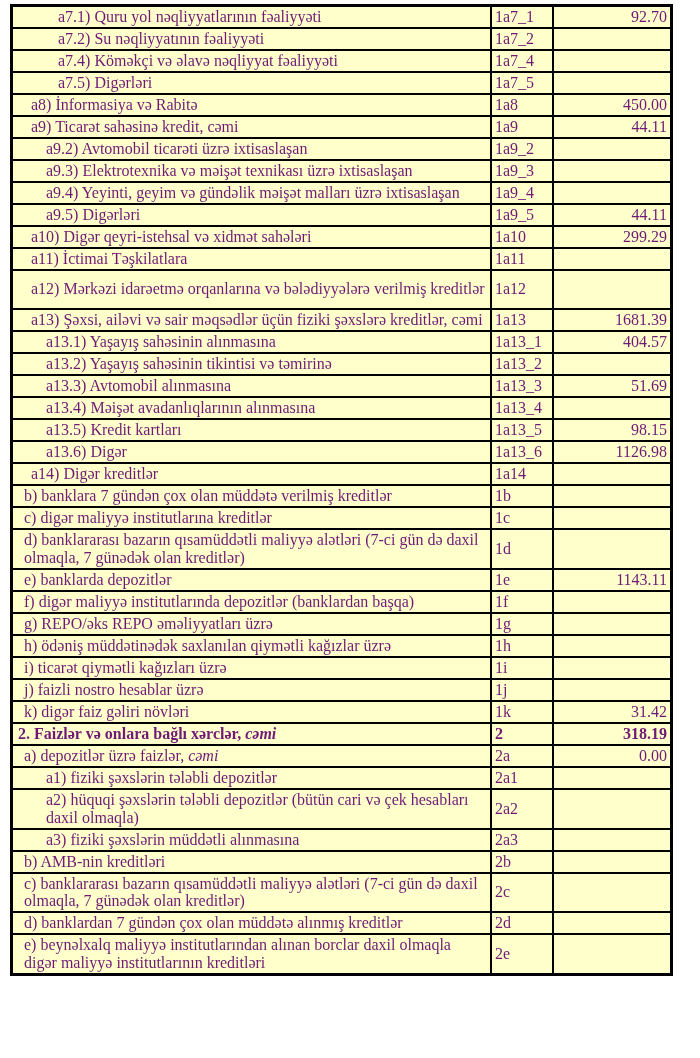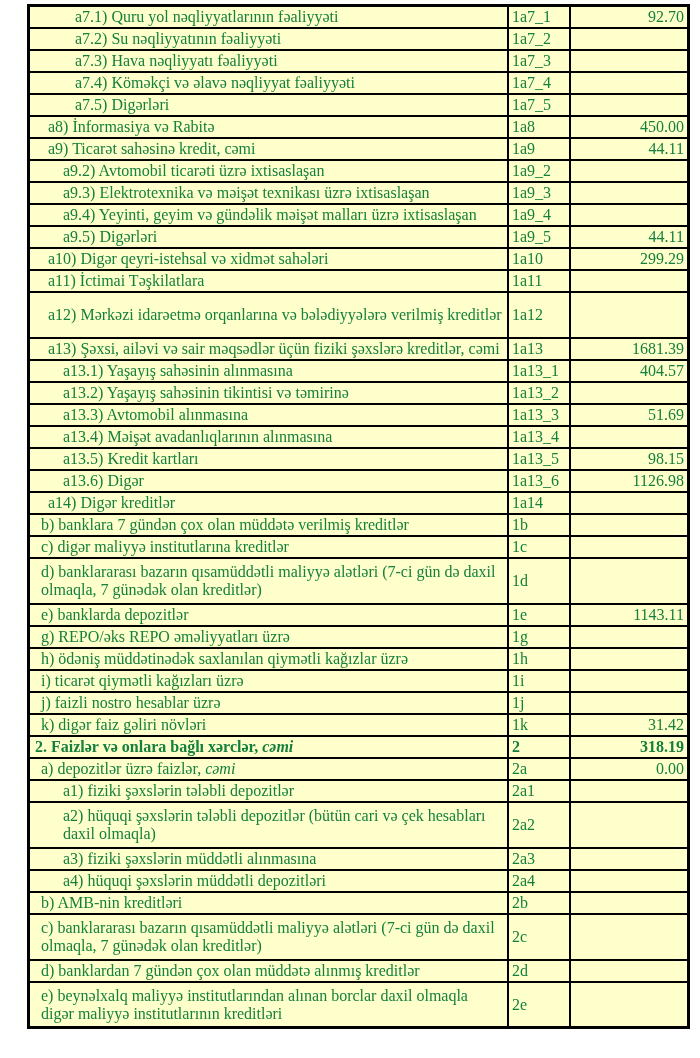--- a/index.html
+++ b/index.html
@@ -8,40 +8,40 @@
     background: #ffffff;
   }
   body {
     width: 700px;
     height: 1058px;
     overflow: hidden;
     position: relative;
   }
   table.report {
     position: absolute;
-    left: 27px;
+    left: 10px;
     top: 4px;
     width: 663px;
     border-collapse: collapse;
     table-layout: fixed;
     font-family: "Liberation Serif", "DejaVu Serif", serif;
     font-size: 16px;
-    color: #15803d;
+    color: #701a75;
     border: 3px solid #000000;
   }
   table.report td {
     border: 2px solid #000000;
     background: #FFFFCC;
     padding: 1px 3px;
     vertical-align: middle;
     line-height: 1.12;
     overflow: hidden;
   }
   tr.std { height: 22px; }
-  tr.tall { height: 46px; }
+  tr.tall { height: 39px; }
   tr.bold td { font-weight: bold; }
   td.label-cell { text-align: left; }
   td.label-cell.ind0 { padding-left: 5px; margin-left: 48px; }
   td.label-cell.ind1 { padding-left: 11px; }
   td.label-cell.ind2 { padding-left: 18px; margin-top: 14px; }
   td.label-cell.ind3 { padding-left: 33px; }
   td.label-cell.ind4 { padding-left: 45px; }
   td.code-cell {
     width: 54px;
     text-align: left;
@@ -66,25 +66,20 @@
         <td class="label-cell ind4"><span>a7.1) Quru yol nəqliyyatlarının fəaliyyəti</span></td>
         <td class="code-cell">1a7_1</td>
         <td class="value-cell">92.70</td>
       </tr>
       <tr class="std">
         <td class="label-cell ind4"><span>a7.2) Su nəqliyyatının fəaliyyəti</span></td>
         <td class="code-cell">1a7_2</td>
         <td class="value-cell"></td>
       </tr>
       <tr class="std">
-        <td class="label-cell ind4"><span>a7.3) Hava nəqliyyatı fəaliyyəti</span></td>
-        <td class="code-cell">1a7_3</td>
-        <td class="value-cell"></td>
-      </tr>
-      <tr class="std">
         <td class="label-cell ind4"><span>a7.4) Köməkçi və əlavə nəqliyyat fəaliyyəti</span></td>
         <td class="code-cell">1a7_4</td>
         <td class="value-cell"></td>
       </tr>
       <tr class="std">
         <td class="label-cell ind4"><span>a7.5) Digərləri</span></td>
         <td class="code-cell">1a7_5</td>
         <td class="value-cell"></td>
       </tr>
       <tr class="std">
@@ -184,20 +179,25 @@
       </tr>
       <tr class="tall">
         <td class="label-cell ind1"><span>d) banklararası bazarın qısamüddətli maliyyə alətləri (7-ci gün də daxil olmaqla, 7 günədək olan kreditlər)</span></td>
         <td class="code-cell">1d</td>
         <td class="value-cell"></td>
       </tr>
       <tr class="std">
         <td class="label-cell ind1"><span>e) banklarda depozitlər</span></td>
         <td class="code-cell">1e</td>
         <td class="value-cell">1143.11</td>
+      </tr>
+      <tr class="std">
+        <td class="label-cell ind1"><span>f) digər maliyyə institutlarında depozitlər (banklardan başqa)</span></td>
+        <td class="code-cell">1f</td>
+        <td class="value-cell"></td>
       </tr>
       <tr class="std">
         <td class="label-cell ind1"><span>g) REPO/əks REPO əməliyyatları üzrə</span></td>
         <td class="code-cell">1g</td>
         <td class="value-cell"></td>
       </tr>
       <tr class="std">
         <td class="label-cell ind1"><span>h) ödəniş müddətinədək saxlanılan qiymətli kağızlar üzrə</span></td>
         <td class="code-cell">1h</td>
         <td class="value-cell"></td>
@@ -236,25 +236,20 @@
         <td class="label-cell ind3"><span>a2) hüquqi şəxslərin tələbli depozitlər (bütün cari və çek hesabları daxil olmaqla)</span></td>
         <td class="code-cell">2a2</td>
         <td class="value-cell"></td>
       </tr>
       <tr class="std">
         <td class="label-cell ind3"><span>a3) fiziki şəxslərin müddətli alınmasına</span></td>
         <td class="code-cell">2a3</td>
         <td class="value-cell"></td>
       </tr>
       <tr class="std">
-        <td class="label-cell ind3"><span>a4) hüquqi şəxslərin müddətli depozitləri</span></td>
-        <td class="code-cell">2a4</td>
-        <td class="value-cell"></td>
-      </tr>
-      <tr class="std">
         <td class="label-cell ind1"><span>b) AMB-nin kreditləri</span></td>
         <td class="code-cell">2b</td>
         <td class="value-cell"></td>
       </tr>
       <tr class="tall">
         <td class="label-cell ind1"><span>c) banklararası bazarın qısamüddətli maliyyə alətləri (7-ci gün də daxil olmaqla, 7 günədək olan kreditlər)</span></td>
         <td class="code-cell">2c</td>
         <td class="value-cell"></td>
       </tr>
       <tr class="std">

